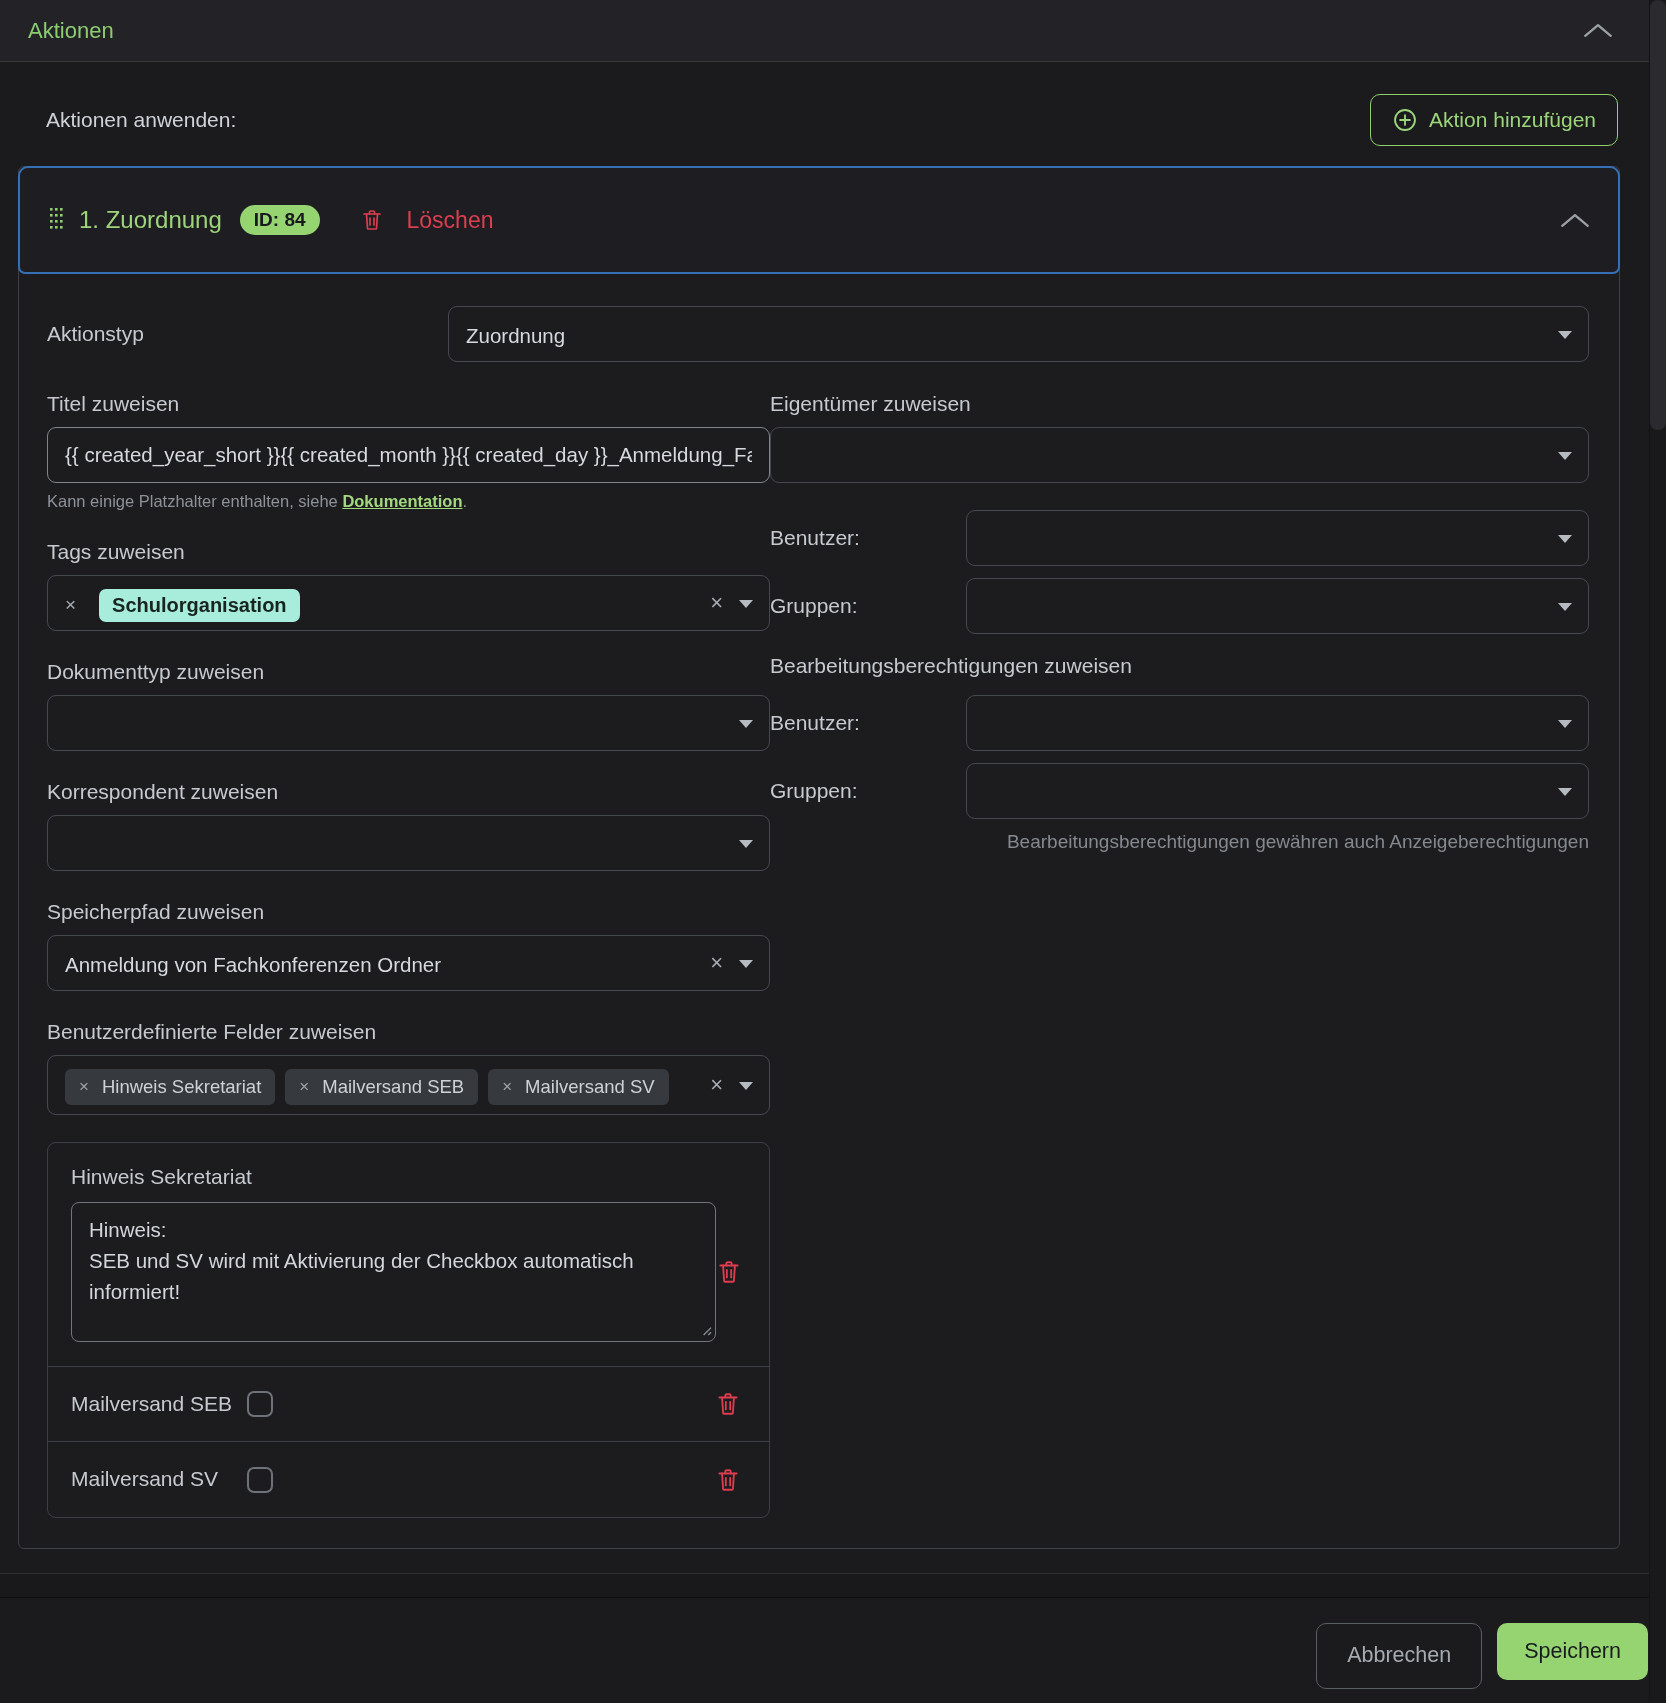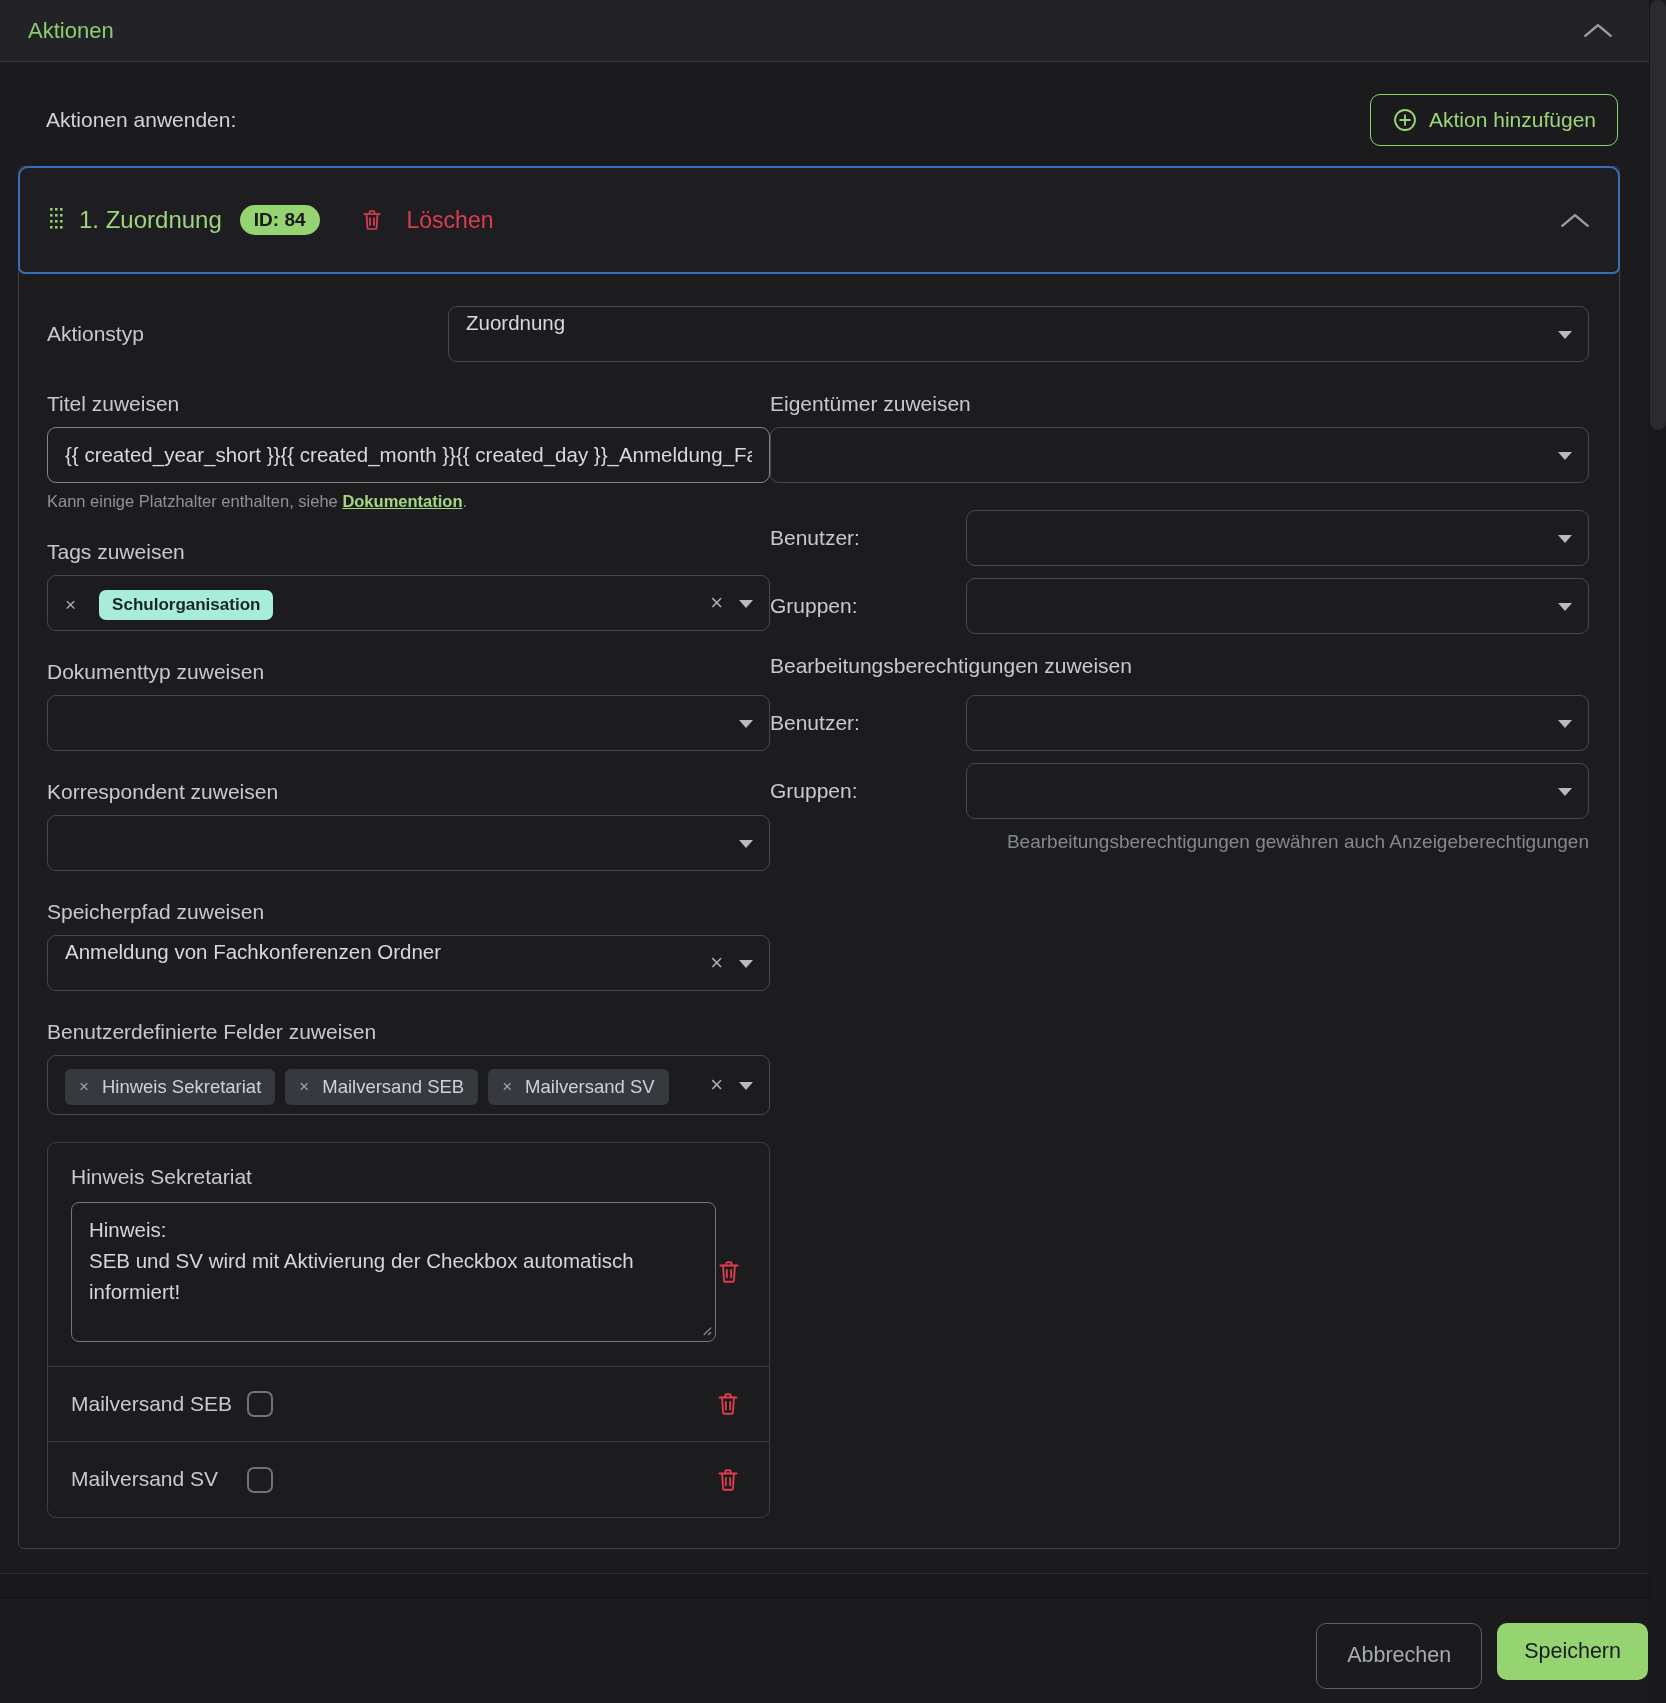--- a/index.html
+++ b/index.html
@@ -52,38 +52,38 @@
   .row-aktionstyp .flabel { width:401px; flex:none; }
   .row-aktionstyp .select { flex:1; }
 
   .form-columns { display:grid; grid-template-columns:723px 1fr; 
     align-items:start; }
 
   .field { margin-bottom:29px; }
   .field > .flabel { display:block; margin-bottom:11px; }
 
   .select { position:relative; height:56px; border:1px solid #45494f; border-radius:9px;
-    background:transparent; display:flex; 
+    background:transparent; display:flex; align-items:center;
     padding:4px 78px 0 17px; cursor:pointer; }
   .select .value { font-size:20.5px; color:#d6d9dd; white-space:nowrap; overflow:hidden; }
   .caret { position:absolute; right:16px; top:50%; margin-top:-3px; width:0; height:0;
     border-left:7px solid transparent; border-right:7px solid transparent;
     border-top:8px solid #b6bbc1; }
   .clear-x { position:absolute; right:46px; top:50%; transform:translateY(-50%);
     font-size:22px; color:#a7acb2; cursor:pointer; }
 
   .text-input { width:100%; height:56px; border:1px solid #80858d; border-radius:9px;
     background:transparent; color:#d6d9dd; font-size:20.5px; padding:0 17px;
     font-family:inherit; }
   .hint { margin-top:9px; font-size:16.5px; color:#8d9298; }
   .hint a { color:#a3d87f; font-weight:700; text-decoration:underline; cursor:pointer; }
 
   .chips-wrap { display:flex; gap:10px; align-items:center; overflow:hidden; }
   .mini-x { color:#a7acb2; font-size:19px; margin-right:13px; cursor:pointer; }
-  .tag-chip { background:#a8ecdb; color:#18251f; font-size:17px; font-weight:700;
+  .tag-chip { background:#a8ecdb; color:#18251f; font-size:20px; font-weight:700;
     padding:5px 13px; border-radius:7px; white-space:nowrap; }
   .chip-dark { display:flex; align-items:center; gap:13px; background:#36393e;
     color:#ced2d7; font-size:18.5px; padding:7px 14px; border-radius:6px;
     white-space:nowrap; }
   .chip-dark .chip-x { color:#a0a5ab; font-size:17px; cursor:pointer; }
 
   
   .cf-panel { border:1px solid #3c4046; border-radius:9px; margin-top:27px; }
   .cf-row1 { padding:22px 20px 24px 23px; }
   .cf-row1 > .flabel { display:block; margin-bottom:13px; }

